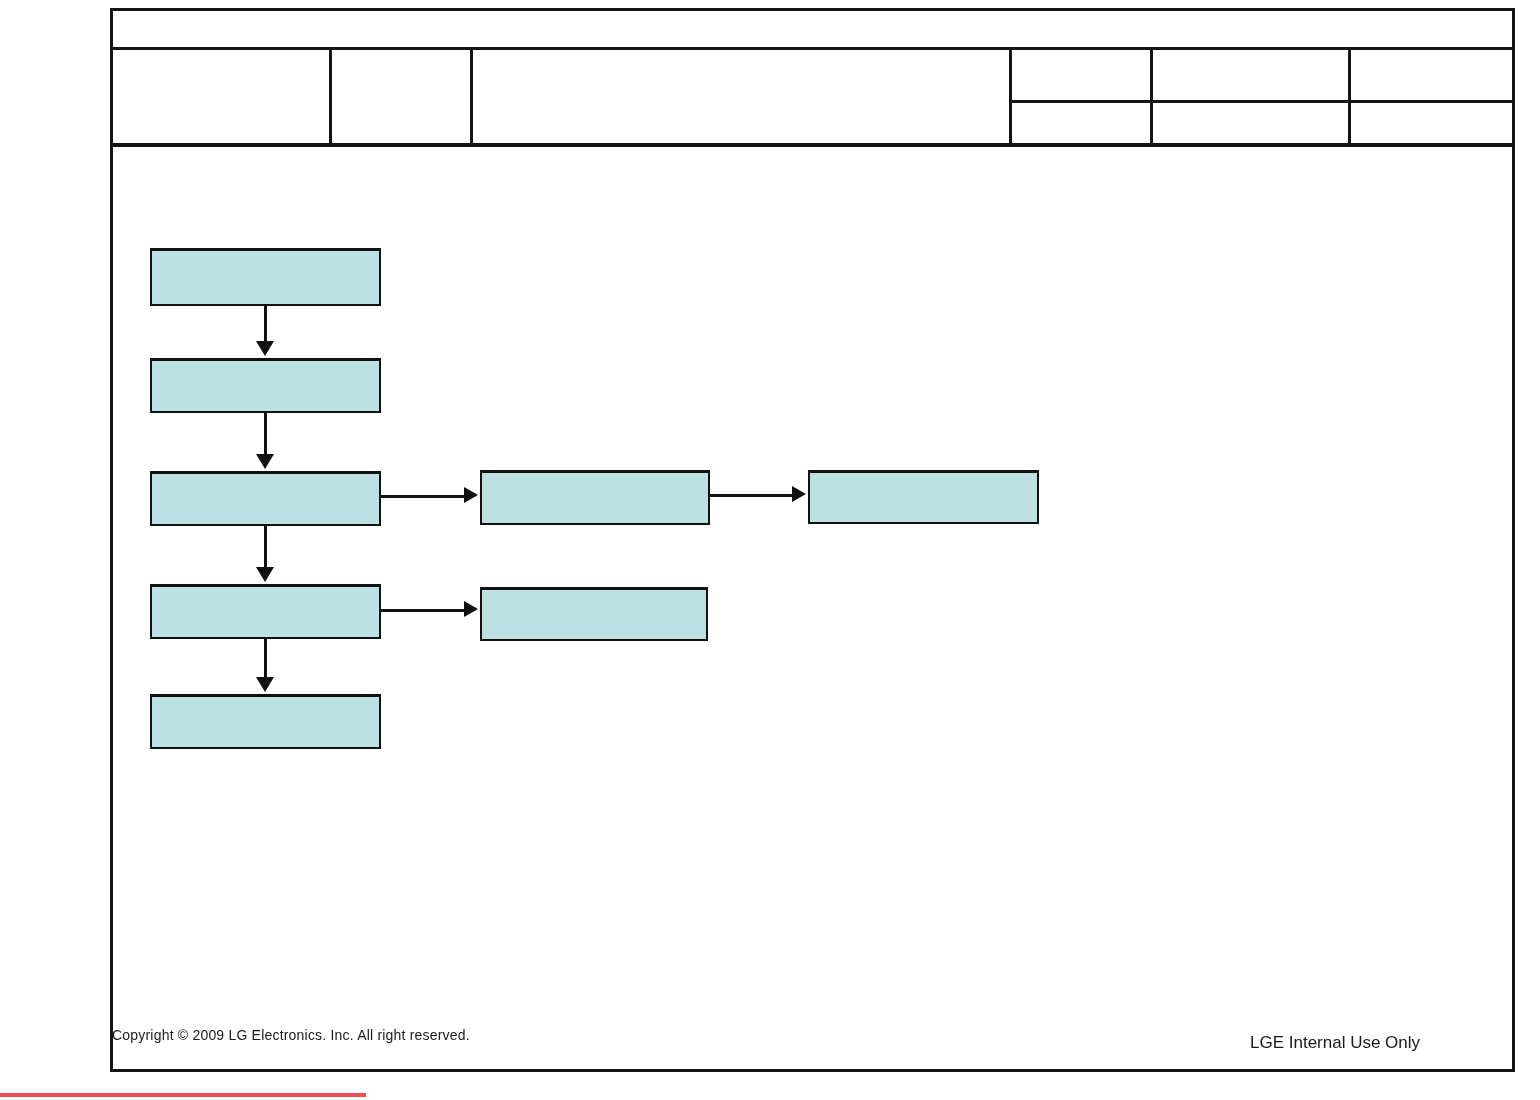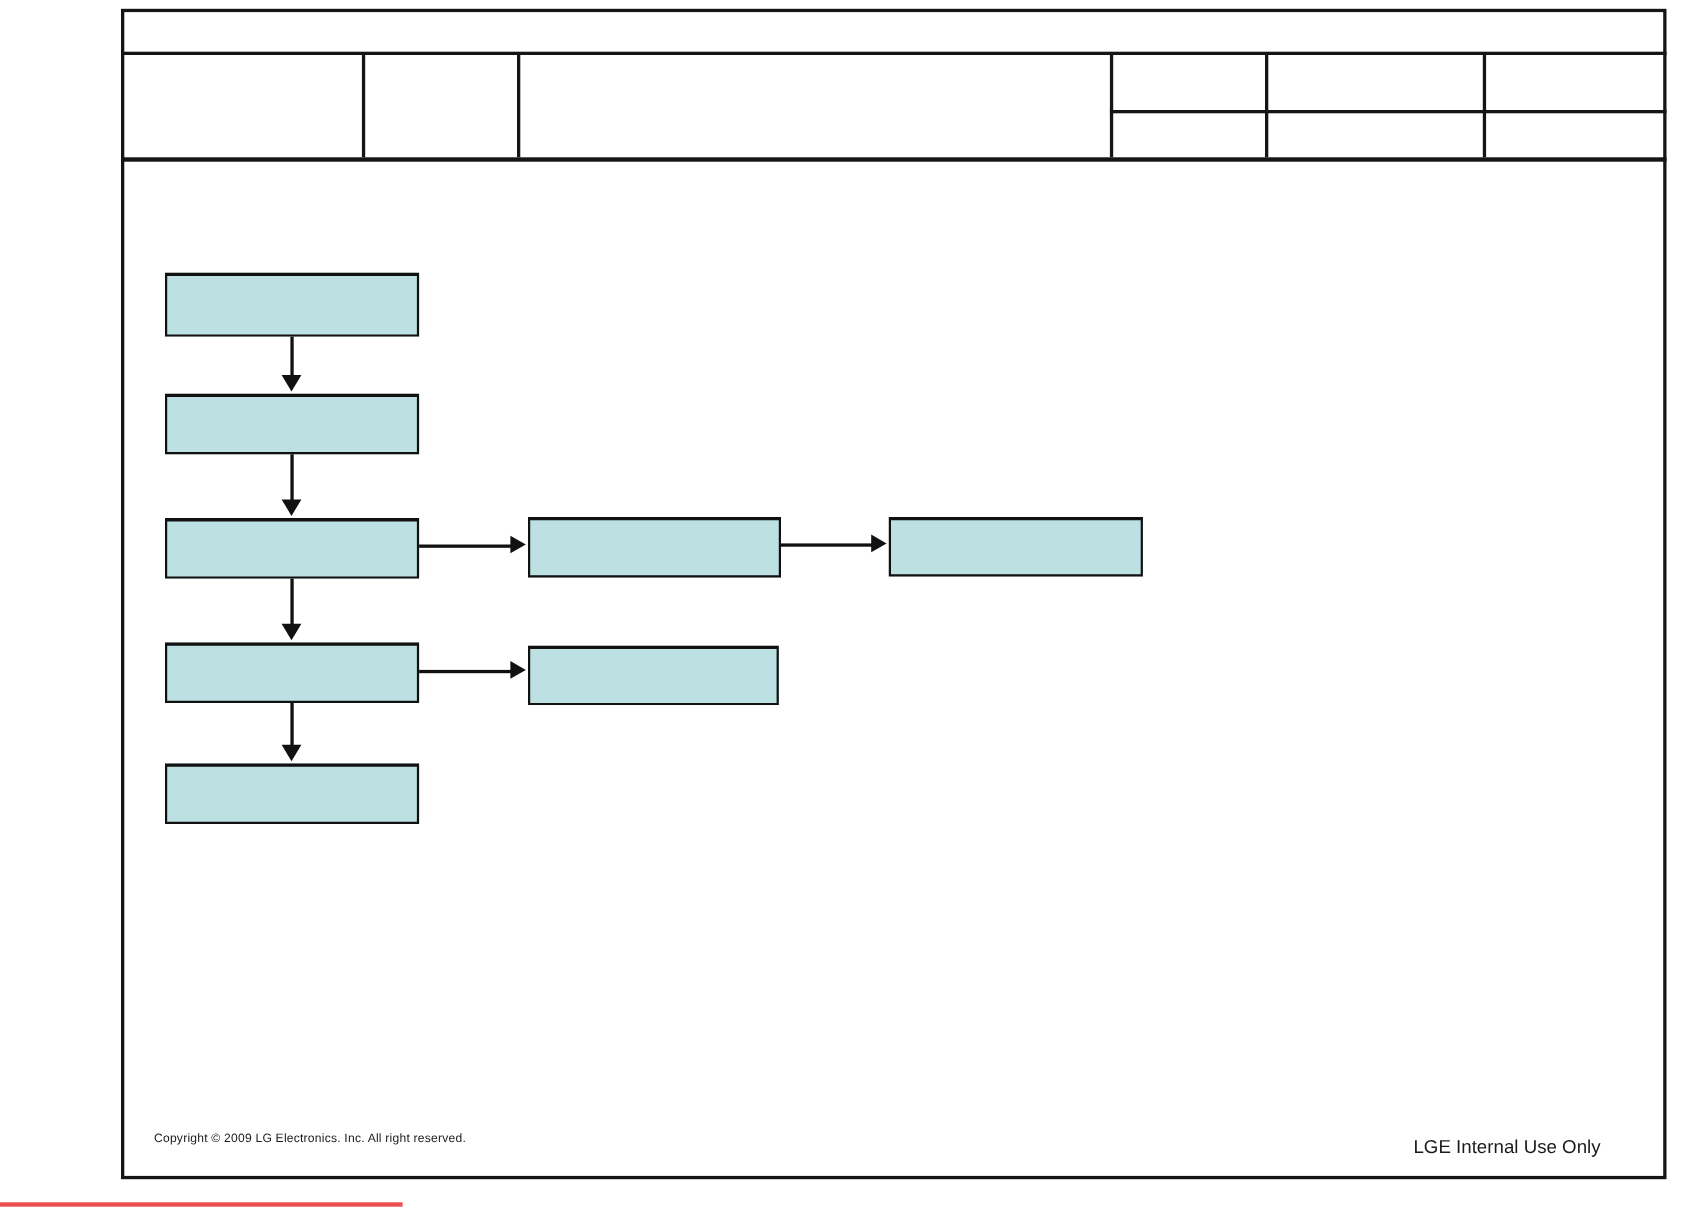--- a/index.html
+++ b/index.html
@@ -24,25 +24,25 @@
   .hcell{position:absolute;background:transparent;}
   
   .flow-box{
     position:absolute;box-sizing:border-box;
     border:2px solid #111;border-top-width:3px;
   }
   .arrow-line{position:absolute;}
   .arrow-head{position:absolute;width:0;height:0;}
   
   .copyright{
-    position:absolute;left:140px;top:1024px;font-size:11px;line-height:23px;
+    position:absolute;left:112px;top:1024px;font-size:14px;line-height:23px;
     letter-spacing:0.2px;
   }
   .internal-use{
-    position:absolute;left:1250px;top:1033px;width:240px;text-align:center;
+    position:absolute;left:1250px;top:1033px;width:240px;text-align:left;
     font-size:17px;
   }
   #red-bar{position:absolute;left:0;top:1093px;width:366px;height:4px;}
 </style>
 </head>
 <body>
 
 <div class="frame"></div>
 
 <div class="rule" id="rule-top"></div>

